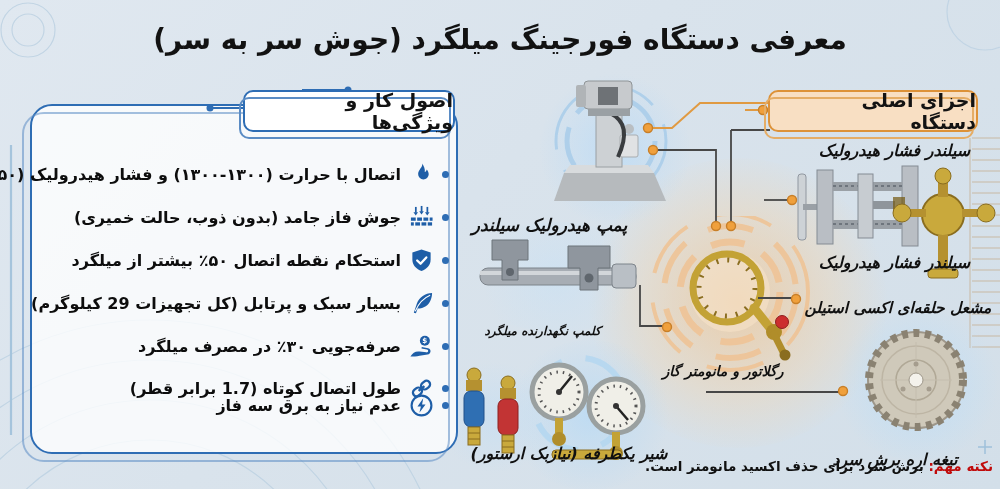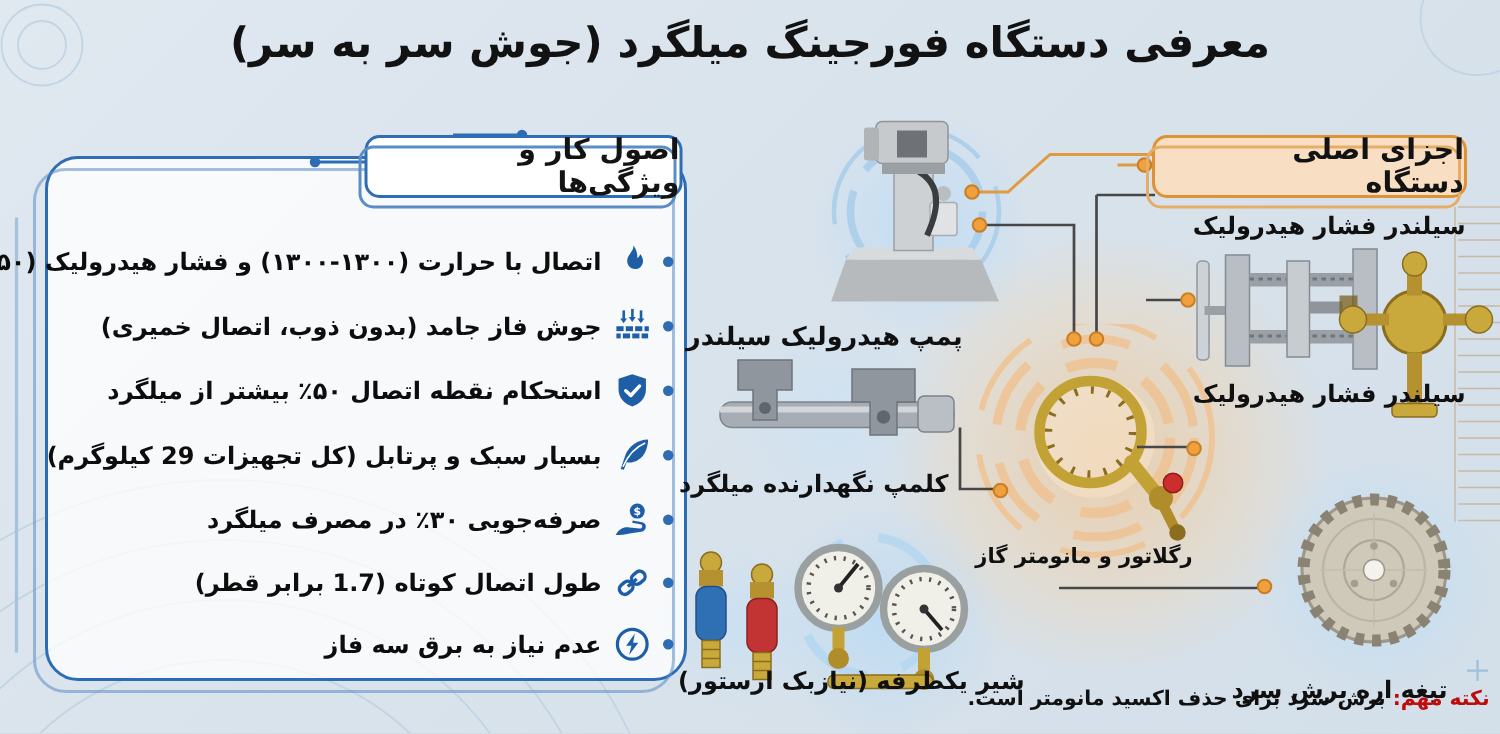--- a/index.html
+++ b/index.html
@@ -3,21 +3,21 @@
 <meta charset="utf-8">
 <style>
   html,body{margin:0;padding:0;background:#cfd9e3;}
   .canvas{
     position:relative;width:1000px;height:489px;overflow:hidden;
     background:linear-gradient(135deg,#e0e8f0 0%,#d9e3ec 45%,#d3dfe9 100%);
     font-family:"DejaVu Sans",sans-serif;
   }
   .layer{position:absolute;left:0;top:0;width:1000px;height:489px;pointer-events:none;}
   .title{
-    position:absolute;left:0;top:12px;width:1000px;text-align:center;
+    position:absolute;left:0;top:23px;width:1000px;text-align:center;
     font-size:28px;font-weight:bold;color:#121212;direction:rtl;letter-spacing:-.5px;
   }
   
   .glow{position:absolute;border-radius:50%;}
   .glow-orange{left:588px;top:158px;width:300px;height:290px;
     background:radial-gradient(circle,rgba(243,196,140,.65) 0%,rgba(245,210,165,.35) 45%,rgba(245,210,165,0) 72%);}
   .glow-blue-pump{left:540px;top:70px;width:150px;height:160px;
     background:radial-gradient(circle,rgba(190,220,245,.85) 0%,rgba(190,220,245,0) 70%);}
   .glow-blue-gauge{left:505px;top:340px;width:170px;height:150px;
     background:radial-gradient(circle,rgba(185,218,244,.8) 0%,rgba(185,218,244,0) 70%);}
@@ -47,23 +47,23 @@
   .hdr-right::before{content:"";position:absolute;left:-6px;top:5px;width:100%;height:100%;
     border:2px solid #e5ad66;border-radius:10px;}
   .hdr span{position:relative;margin-left:32px;}
   .feat{
     position:absolute;right:551px;height:34px;display:flex;align-items:center;gap:8px;
     direction:rtl;white-space:nowrap;font-size:16px;font-weight:bold;color:#0d0d0d;
   }
   .bullet{width:7px;height:7px;border-radius:50%;background:#2e6db4;flex:0 0 auto;}
   .ficon{width:25px;height:25px;flex:0 0 auto;}
   
-  .comp-label{position:absolute;font-weight:bold;color:#101010;text-align:center;direction:rtl;white-space:nowrap;}
+  .comp-label{position:absolute;font-weight:bold;color:#101010;text-align:center;direction:rtl;white-space:nowrap;font-style:italic;}
   .lbl-pump{left:452px;top:215px;width:195px;font-size:17px;}
-  .lbl-clamp{left:450px;top:313px;width:185px;font-size:16px;}
+  .lbl-clamp{left:450px;top:324px;width:185px;font-size:12px;}
   .lbl-cyl-top{left:812px;top:141px;width:165px;font-size:16px;}
   .lbl-cyl-bot{left:812px;top:253px;width:165px;font-size:16px;}
   .lbl-torch{left:800px;top:299px;width:196px;font-size:15.5px;}
   .lbl-reg{left:651px;top:363px;width:144px;font-size:14px;}
   .lbl-valve{left:455px;top:444px;width:228px;font-size:16px;}
   .lbl-blade{left:825px;top:434px;width:140px;font-size:16px;margin-top:16px;}
   .note{position:absolute;left:693px;top:458px;width:300px;font-size:13.5px;font-weight:bold;
         color:#101010;direction:rtl;text-align:center;white-space:nowrap;}
   .note .red{color:#c00b0b;}
   .img{position:absolute;}
@@ -145,21 +145,21 @@
         <rect x="2" y="13" width="5" height="3.4"></rect>
           <rect x="8.5" y="13" width="5" height="3.4"></rect>
           <rect x="15" y="13" width="5" height="3.4"></rect>
           <rect x="21.5" y="13" width="3" height="3.4"></rect>
         <rect x="2" y="18" width="3" height="3.4"></rect>
           <rect x="6.5" y="18" width="5" height="3.4"></rect>
           <rect x="13" y="18" width="5" height="3.4"></rect>
           <rect x="19.5" y="18" width="4.5" height="3.4"></rect>
       </g>
     </svg>
-    <span>جوش فاز جامد (بدون ذوب، اتصال خمیری)</span>
+    <span>جوش فاز جامد (بدون ذوب، حالت خمیری)</span>
   </div>
 
   <div class="feat" style="top:243px">
     <span class="bullet"></span>
     <svg class="ficon" viewBox="0 0 26 26">
       <path fill="#1e5ea7" d="M13 1.5l9.5 3.2v7.3c0 6.2-4.2 10-9.5 12-5.3-2-9.5-5.8-9.5-12V4.7L13 1.5z"></path>
       <polyline points="8.5,13 12,16.3 18,9.8" fill="none" stroke="#ffffff" stroke-width="2.4" stroke-linecap="round" stroke-linejoin="round"></polyline>
     </svg>
     <span>استحکام نقطه اتصال ۵۰٪ بیشتر از میلگرد</span>
   </div>
@@ -188,21 +188,21 @@
     <svg class="ficon" viewBox="0 0 26 26">
       <g transform="rotate(-40 13 13)" stroke="#1e5ea7" stroke-width="2.4" fill="none">
         <rect x="2.5" y="9.3" width="10" height="7.4" rx="3.7"></rect>
         <rect x="13.5" y="9.3" width="10" height="7.4" rx="3.7"></rect>
         <line x1="9" y1="13" x2="17" y2="13"></line>
       </g>
     </svg>
     <span>طول اتصال کوتاه (1.7 برابر قطر)</span>
   </div>
 
-  <div class="feat" style="top:412px">
+  <div class="feat" style="top:388px">
     <span class="bullet"></span>
     <svg class="ficon" viewBox="0 0 26 26">
       <circle cx="13" cy="13" r="10.3" fill="none" stroke="#1e5ea7" stroke-width="2.2"></circle>
       <polygon fill="#1e5ea7" points="14.8,5.5 8.8,14 12.4,14 10.8,20.5 17.2,12 13.6,12"></polygon>
     </svg>
     <span>عدم نیاز به برق سه فاز</span>
   </div>
 
   <svg class="img" style="left:548px;top:73px;width:126px;height:142px" viewBox="0 0 126 142">
     <g fill="none" stroke="#a9cdea" opacity=".85">
@@ -366,20 +366,21 @@
     <span>اصول کار و ویژگی‌ها</span>
   </div>
   <div class="hdr hdr-right">
     <span>اجزای اصلی دستگاه</span>
   </div>
 
   <div class="comp-label lbl-pump">پمپ هیدرولیک سیلندر</div>
   <div class="comp-label lbl-clamp">کلمپ نگهدارنده میلگرد</div>
   <div class="comp-label lbl-cyl-top">سیلندر فشار هیدرولیک</div>
   <div class="comp-label lbl-cyl-bot">سیلندر فشار هیدرولیک</div>
+  <div class="comp-label lbl-torch">مشعل حلقه‌ای اکسی استیلن</div>
   <div class="comp-label lbl-reg">رگلاتور و مانومتر گاز</div>
   <div class="comp-label lbl-valve">شیر یکطرفه (نیاز‌بک ارستور)</div>
   <div class="comp-label lbl-blade">تیغه اره برش سرد</div>
 
   <div class="note">
     <span class="red">نکته مهم:</span><span> برش سرد برای حذف اکسید مانومتر است.</span>
   </div>
 
 </div>
 

